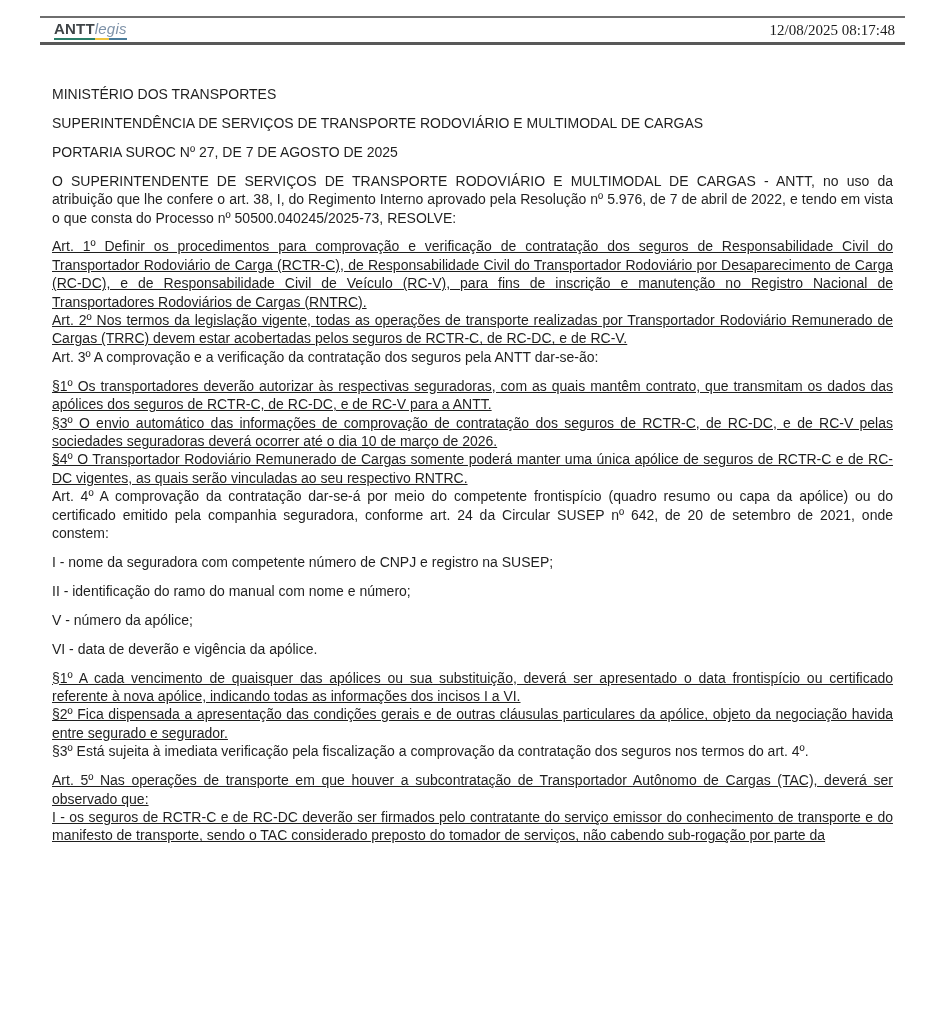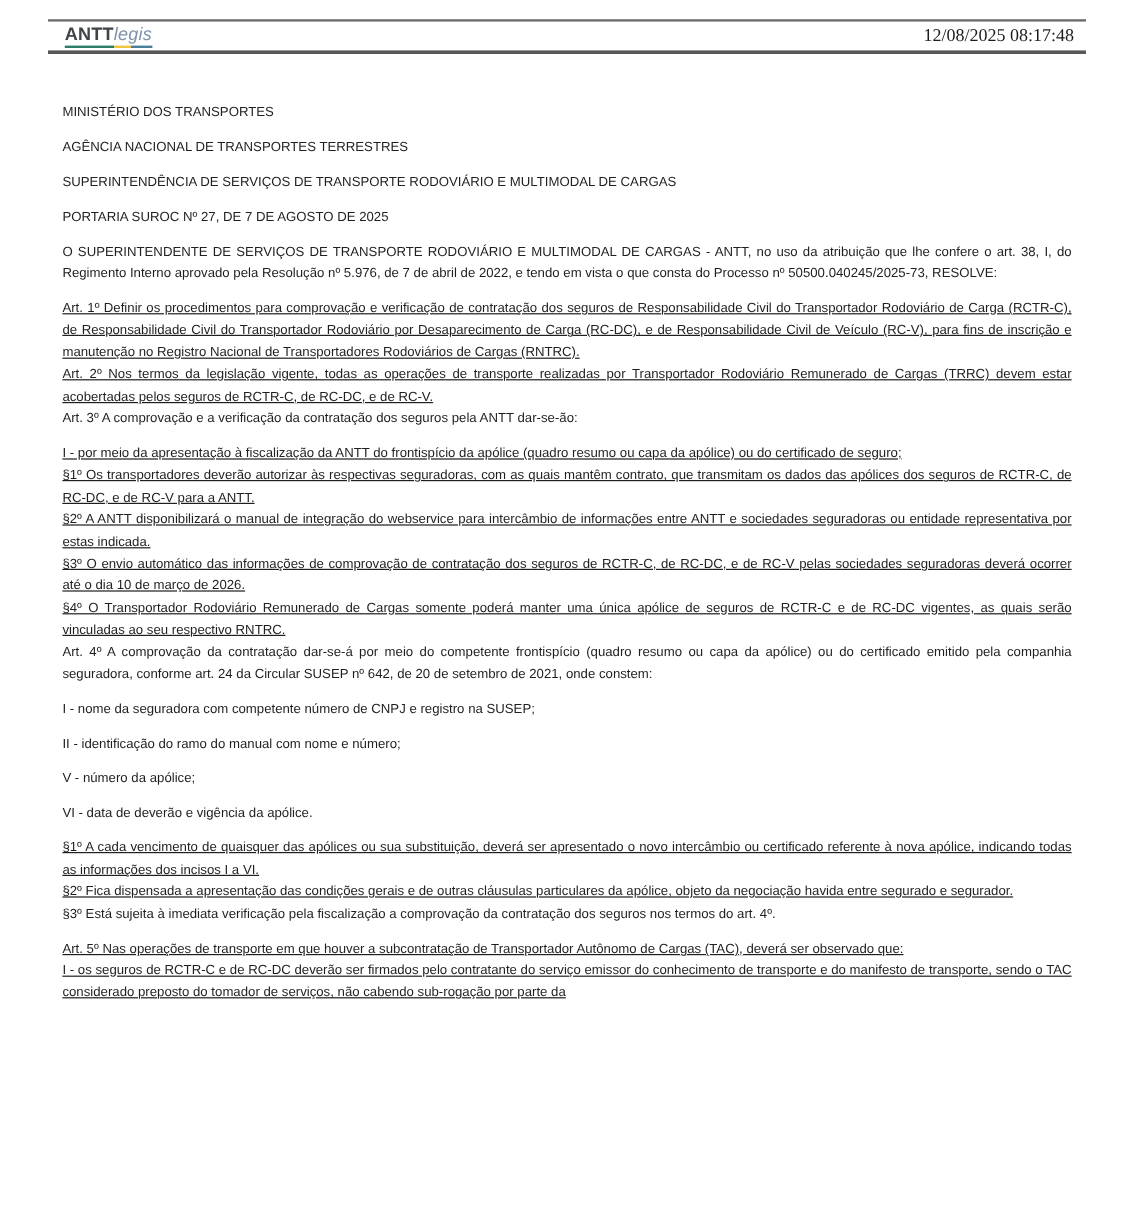--- a/index.html
+++ b/index.html
@@ -70,21 +70,21 @@
   
   .doc {
     position: absolute;
     top: 85px;
     left: 52px;
     width: 841px;
     color: #1f1f1f;
   }
   .doc p {
     margin: 0;
-    font-size: 11px;
+    font-size: 14px;
     line-height: 18.4px;
     text-align: justify;
   }
   .doc p.gap   { margin-bottom: 10.5px; }
   .doc p.tight { margin-bottom: 0; text-decoration: underline; }
 </style>
 </head>
 <body>
 
 <div class="page">
@@ -92,37 +92,34 @@
   <div class="header">
     <div class="logo">
       <span class="logo-antt">ANTT</span><span class="logo-legis">legis</span>
       <div class="logo-underline"></div>
     </div>
     <div class="timestamp">12/08/2025 08:17:48</div>
   </div>
 
   <div class="doc">
       <p class="gap">MINISTÉRIO DOS TRANSPORTES</p>
-      <p class="gap">AGÊNCIA NACIONAL DE TRANSPORTES TERRESTRES</p>
       <p class="gap">SUPERINTENDÊNCIA DE SERVIÇOS DE TRANSPORTE RODOVIÁRIO E MULTIMODAL DE CARGAS</p>
       <p class="gap">PORTARIA SUROC Nº 27, DE 7 DE AGOSTO DE 2025</p>
       <p class="gap">O SUPERINTENDENTE DE SERVIÇOS DE TRANSPORTE RODOVIÁRIO E MULTIMODAL DE CARGAS - ANTT, no uso da atribuição que lhe confere o art. 38, I, do Regimento Interno aprovado pela Resolução nº 5.976, de 7 de abril de 2022, e tendo em vista o que consta do Processo nº 50500.040245/2025-73, RESOLVE:</p>
       <p class="tight">Art. 1º Definir os procedimentos para comprovação e verificação de contratação dos seguros de Responsabilidade Civil do Transportador Rodoviário de Carga (RCTR-C), de Responsabilidade Civil do Transportador Rodoviário por Desaparecimento de Carga (RC-DC), e de Responsabilidade Civil de Veículo (RC-V), para fins de inscrição e manutenção no Registro Nacional de Transportadores Rodoviários de Cargas (RNTRC).</p>
       <p class="tight">Art. 2º Nos termos da legislação vigente, todas as operações de transporte realizadas por Transportador Rodoviário Remunerado de Cargas (TRRC) devem estar acobertadas pelos seguros de RCTR-C, de RC-DC, e de RC-V.</p>
       <p class="gap">Art. 3º A comprovação e a verificação da contratação dos seguros pela ANTT dar-se-ão:</p>
-      <p class="tight">I - por meio da apresentação à fiscalização da ANTT do frontispício da apólice (quadro resumo ou capa da apólice) ou do certificado de seguro;</p>
       <p class="tight">§1º Os transportadores deverão autorizar às respectivas seguradoras, com as quais mantêm contrato, que transmitam os dados das apólices dos seguros de RCTR-C, de RC-DC, e de RC-V para a ANTT.</p>
-      <p class="tight">§2º A ANTT disponibilizará o manual de integração do webservice para intercâmbio de informações entre ANTT e sociedades seguradoras ou entidade representativa por estas indicada.</p>
       <p class="tight">§3º O envio automático das informações de comprovação de contratação dos seguros de RCTR-C, de RC-DC, e de RC-V pelas sociedades seguradoras deverá ocorrer até o dia 10 de março de 2026.</p>
       <p class="tight">§4º O Transportador Rodoviário Remunerado de Cargas somente poderá manter uma única apólice de seguros de RCTR-C e de RC-DC vigentes, as quais serão vinculadas ao seu respectivo RNTRC.</p>
       <p class="gap">Art. 4º A comprovação da contratação dar-se-á por meio do competente frontispício (quadro resumo ou capa da apólice) ou do certificado emitido pela companhia seguradora, conforme art. 24 da Circular SUSEP nº 642, de 20 de setembro de 2021, onde constem:</p>
       <p class="gap">I - nome da seguradora com competente número de CNPJ e registro na SUSEP;</p>
       <p class="gap">II - identificação do ramo do manual com nome e número;</p>
       <p class="gap">V - número da apólice;</p>
       <p class="gap">VI - data de deverão e vigência da apólice.</p>
-      <p class="tight">§1º A cada vencimento de quaisquer das apólices ou sua substituição, deverá ser apresentado o novo intercâmbio ou certificado referente à nova apólice, indicando todas as informações dos incisos I a VI.</p>
+      <p class="tight">§1º A cada vencimento de quaisquer das apólices ou sua substituição, deverá ser apresentado o data frontispício ou certificado referente à nova apólice, indicando todas as informações dos incisos I a VI.</p>
       <p class="tight">§2º Fica dispensada a apresentação das condições gerais e de outras cláusulas particulares da apólice, objeto da negociação havida entre segurado e segurador.</p>
       <p class="gap">§3º Está sujeita à imediata verificação pela fiscalização a comprovação da contratação dos seguros nos termos do art. 4º.</p>
       <p class="tight">Art. 5º Nas operações de transporte em que houver a subcontratação de Transportador Autônomo de Cargas (TAC), deverá ser observado que:</p>
       <p class="tight">I - os seguros de RCTR-C e de RC-DC deverão ser firmados pelo contratante do serviço emissor do conhecimento de transporte e do manifesto de transporte, sendo o TAC considerado preposto do tomador de serviços, não cabendo sub-rogação por parte da</p>
     </div>
 
 </div>
 
 </body></html>

